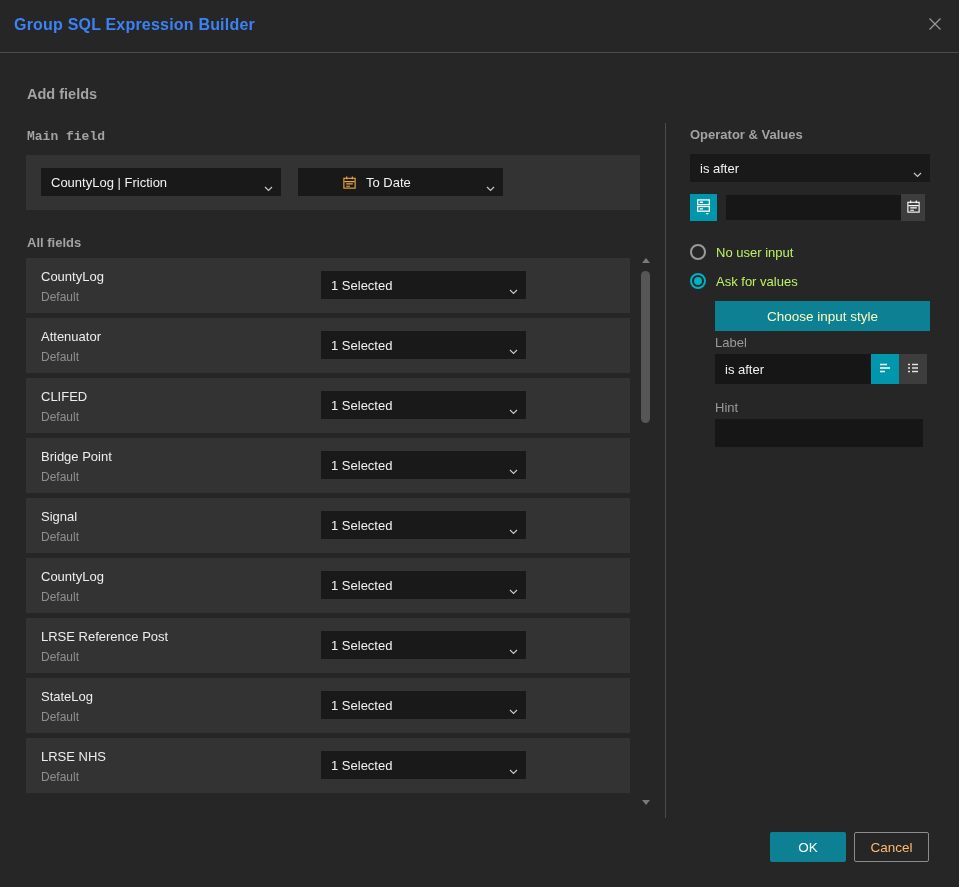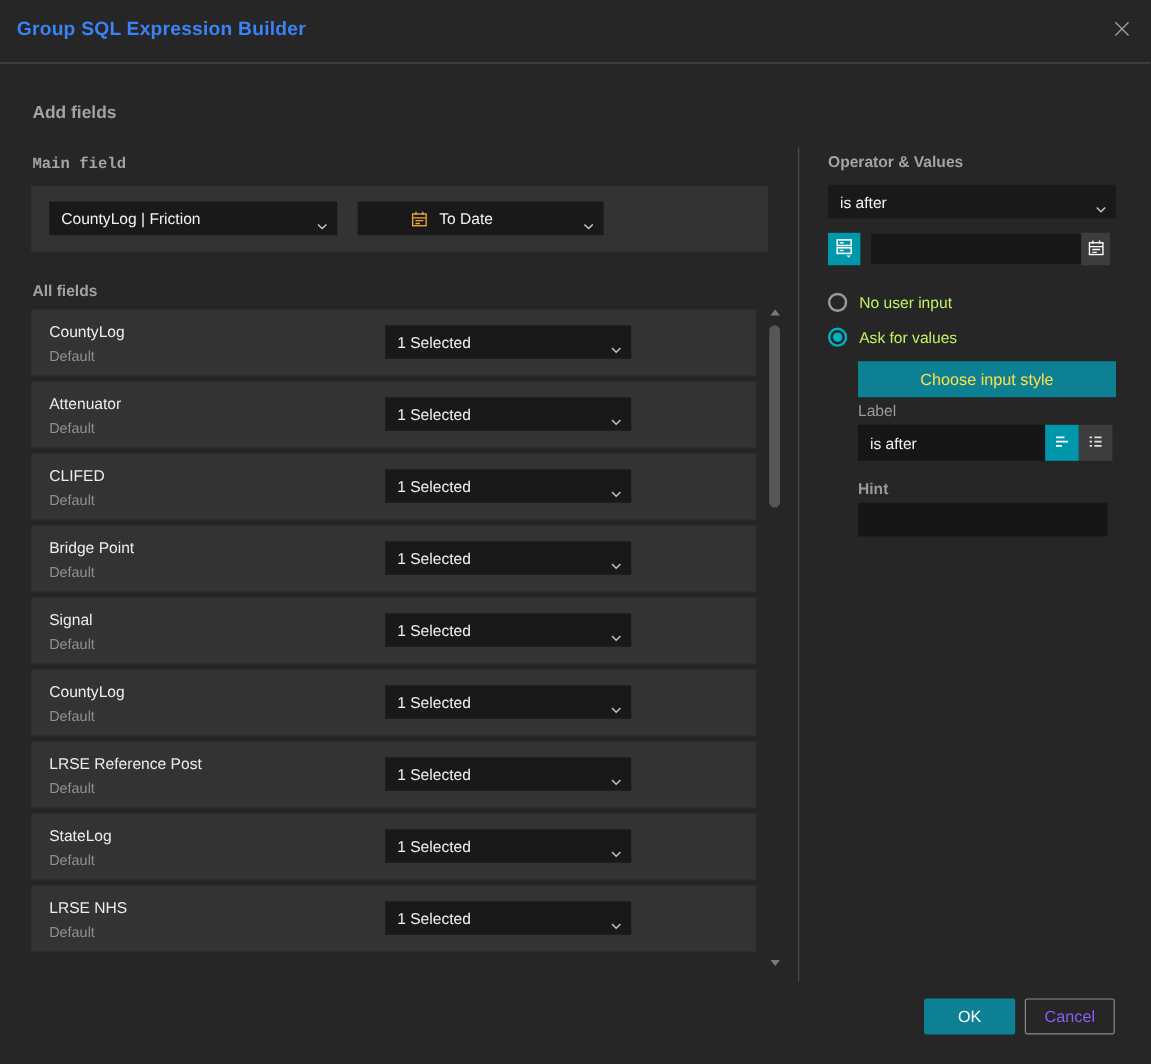--- a/index.html
+++ b/index.html
@@ -43,31 +43,31 @@
   .val-input{position:absolute;left:726px;top:195px;width:175px;height:25px;background:#171717;border:none;outline:none;color:#f0f0f0;font-size:13px;padding:0 8px;box-sizing:border-box;font-family:"Liberation Sans",sans-serif;}
   .cal-btn{left:901px;top:194px;width:24px;height:27px;background:#3d3d3d;}
   
   .radio-row{position:absolute;left:690px;display:flex;align-items:center;gap:10px;font-size:13px;color:#bef264;cursor:pointer;}
   .radio1{top:244px;}
   .radio2{top:273px;}
   .radio{width:16px;height:16px;border-radius:50%;border:2px solid #9a9a9a;box-sizing:border-box;position:relative;background:transparent;}
   .radio.sel{border-color:#00b0c4;}
   .radio.sel::after{content:"";position:absolute;left:2px;top:2px;right:2px;bottom:2px;border-radius:50%;background:#00b0c4;}
   
-  .choose-btn{position:absolute;left:715px;top:301px;width:215px;height:30px;background:#0d8093;border:none;color:#fde047;font-size:13.5px;cursor:pointer;font-family:"Liberation Sans",sans-serif;}
+  .choose-btn{position:absolute;left:715px;top:301px;width:215px;height:30px;background:#0d8093;border:none;color:#fef9c3;font-size:13.5px;cursor:pointer;font-family:"Liberation Sans",sans-serif;}
   .lbl{position:absolute;color:#9a9a9a;font-size:13px;}
   .label-lbl{left:715px;top:335px;}
   .label-input{position:absolute;left:715px;top:354px;width:156px;height:30px;background:#161616;border:none;outline:none;color:#f0f0f0;font-size:13px;padding:0 10px;box-sizing:border-box;font-family:"Liberation Sans",sans-serif;}
   .align-btn{left:871px;top:354px;width:28px;height:30px;background:#0096ab;}
   .list-btn{left:899px;top:354px;width:28px;height:30px;background:#3d3d3d;}
-  .hint-lbl{left:715px;top:400px;font-weight:bold;}
+  .hint-lbl{left:715px;top:400px;}
   .hint-input{position:absolute;left:715px;top:419px;width:208px;height:28px;background:#161616;border:none;outline:none;color:#f0f0f0;font-size:13px;padding:0 10px;box-sizing:border-box;font-family:"Liberation Sans",sans-serif;}
   
   .ok-btn{position:absolute;left:770px;top:832px;width:76px;height:30px;background:#0d8093;border:none;border-radius:2px;color:#ffffff;font-size:13.5px;cursor:pointer;font-family:"Liberation Sans",sans-serif;}
-  .cancel-btn{position:absolute;left:854px;top:832px;width:75px;height:30px;background:transparent;border:1px solid #8c8c8c;border-radius:2px;color:#8b5cf6;font-size:13.5px;cursor:pointer;box-sizing:border-box;font-family:"Liberation Sans",sans-serif;}
+  .cancel-btn{position:absolute;left:854px;top:832px;width:75px;height:30px;background:transparent;border:1px solid #8c8c8c;border-radius:2px;color:#fdba74;font-size:13.5px;cursor:pointer;box-sizing:border-box;font-family:"Liberation Sans",sans-serif;}
 </style>
 </head>
 <body>
 
 <div class="dlg">
 
   <div class="hdr">
     <div class="hdr-title">Group SQL Expression Builder</div>
     <div class="close-btn">
       <span>

